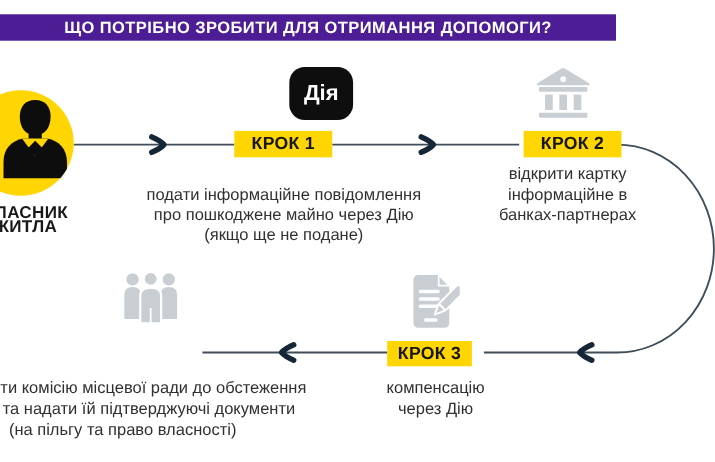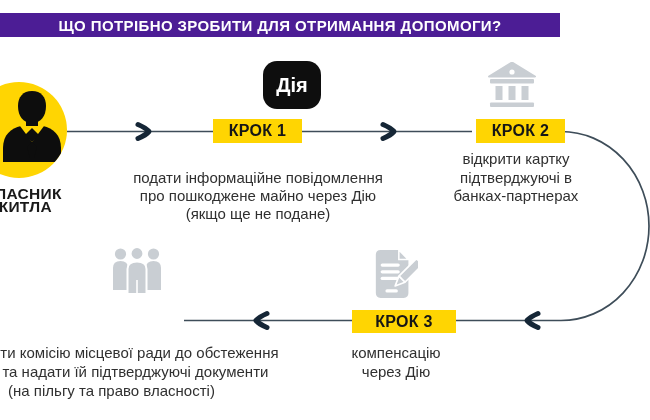--- a/index.html
+++ b/index.html
@@ -29,21 +29,21 @@
   }
   .owner-label div{margin:0 0 0 0;padding:0;height:13px;}
   
   .step-box{
     position:absolute;background:#ffd502;display:flex;align-items:center;justify-content:center;
     z-index:2;
   }
   .step-box span{font-size:16px;font-weight:bold;color:#161616;letter-spacing:.3px;}
   #box1{left:213px;top:119px;width:89px;height:24px;}
   #box2{left:476px;top:119px;width:89px;height:24px;}
-  #box3{left:352px;top:310px;width:104px;height:23px;}
+  #box3{left:352px;top:310px;width:77px;height:23px;}
   #box4{left:92px;top:310px;width:92px;height:23px;}
   
   .desc{position:absolute;text-align:center;color:#303030;font-size:15px;z-index:2;}
   .desc div{white-space:nowrap;}
   #desc1{left:93px;top:150px;width:330px;line-height:18px;margin-top:19px;}
   #desc2{left:401px;top:150px;width:230px;line-height:18.5px;}
   #desc3{left:281px;top:343px;width:230px;line-height:19px;}
   #desc4{left:-149px;top:343px;width:521px;line-height:19px;}
   
   .diia{
@@ -144,21 +144,21 @@
     <span>КРОК 3</span>
   </div>
 
   <div id="desc1" class="desc">
     <div>подати інформаційне повідомлення</div>
     <div>про пошкоджене майно через Дію</div>
     <div>(якщо ще не подане)</div>
   </div>
   <div id="desc2" class="desc">
     <div>відкрити картку</div>
-    <div>підтверджуючі в</div>
+    <div>інформаційне в</div>
     <div>банках-партнерах</div>
   </div>
   <div id="desc3" class="desc">
     <div>компенсацію</div>
     <div>через Дію</div>
   </div>
   <div id="desc4" class="desc">
     <div>запросити комісію місцевої ради до обстеження</div>
     <div>майна та надати їй підтверджуючі документи</div>
     <div>(на пільгу та право власності)</div>

